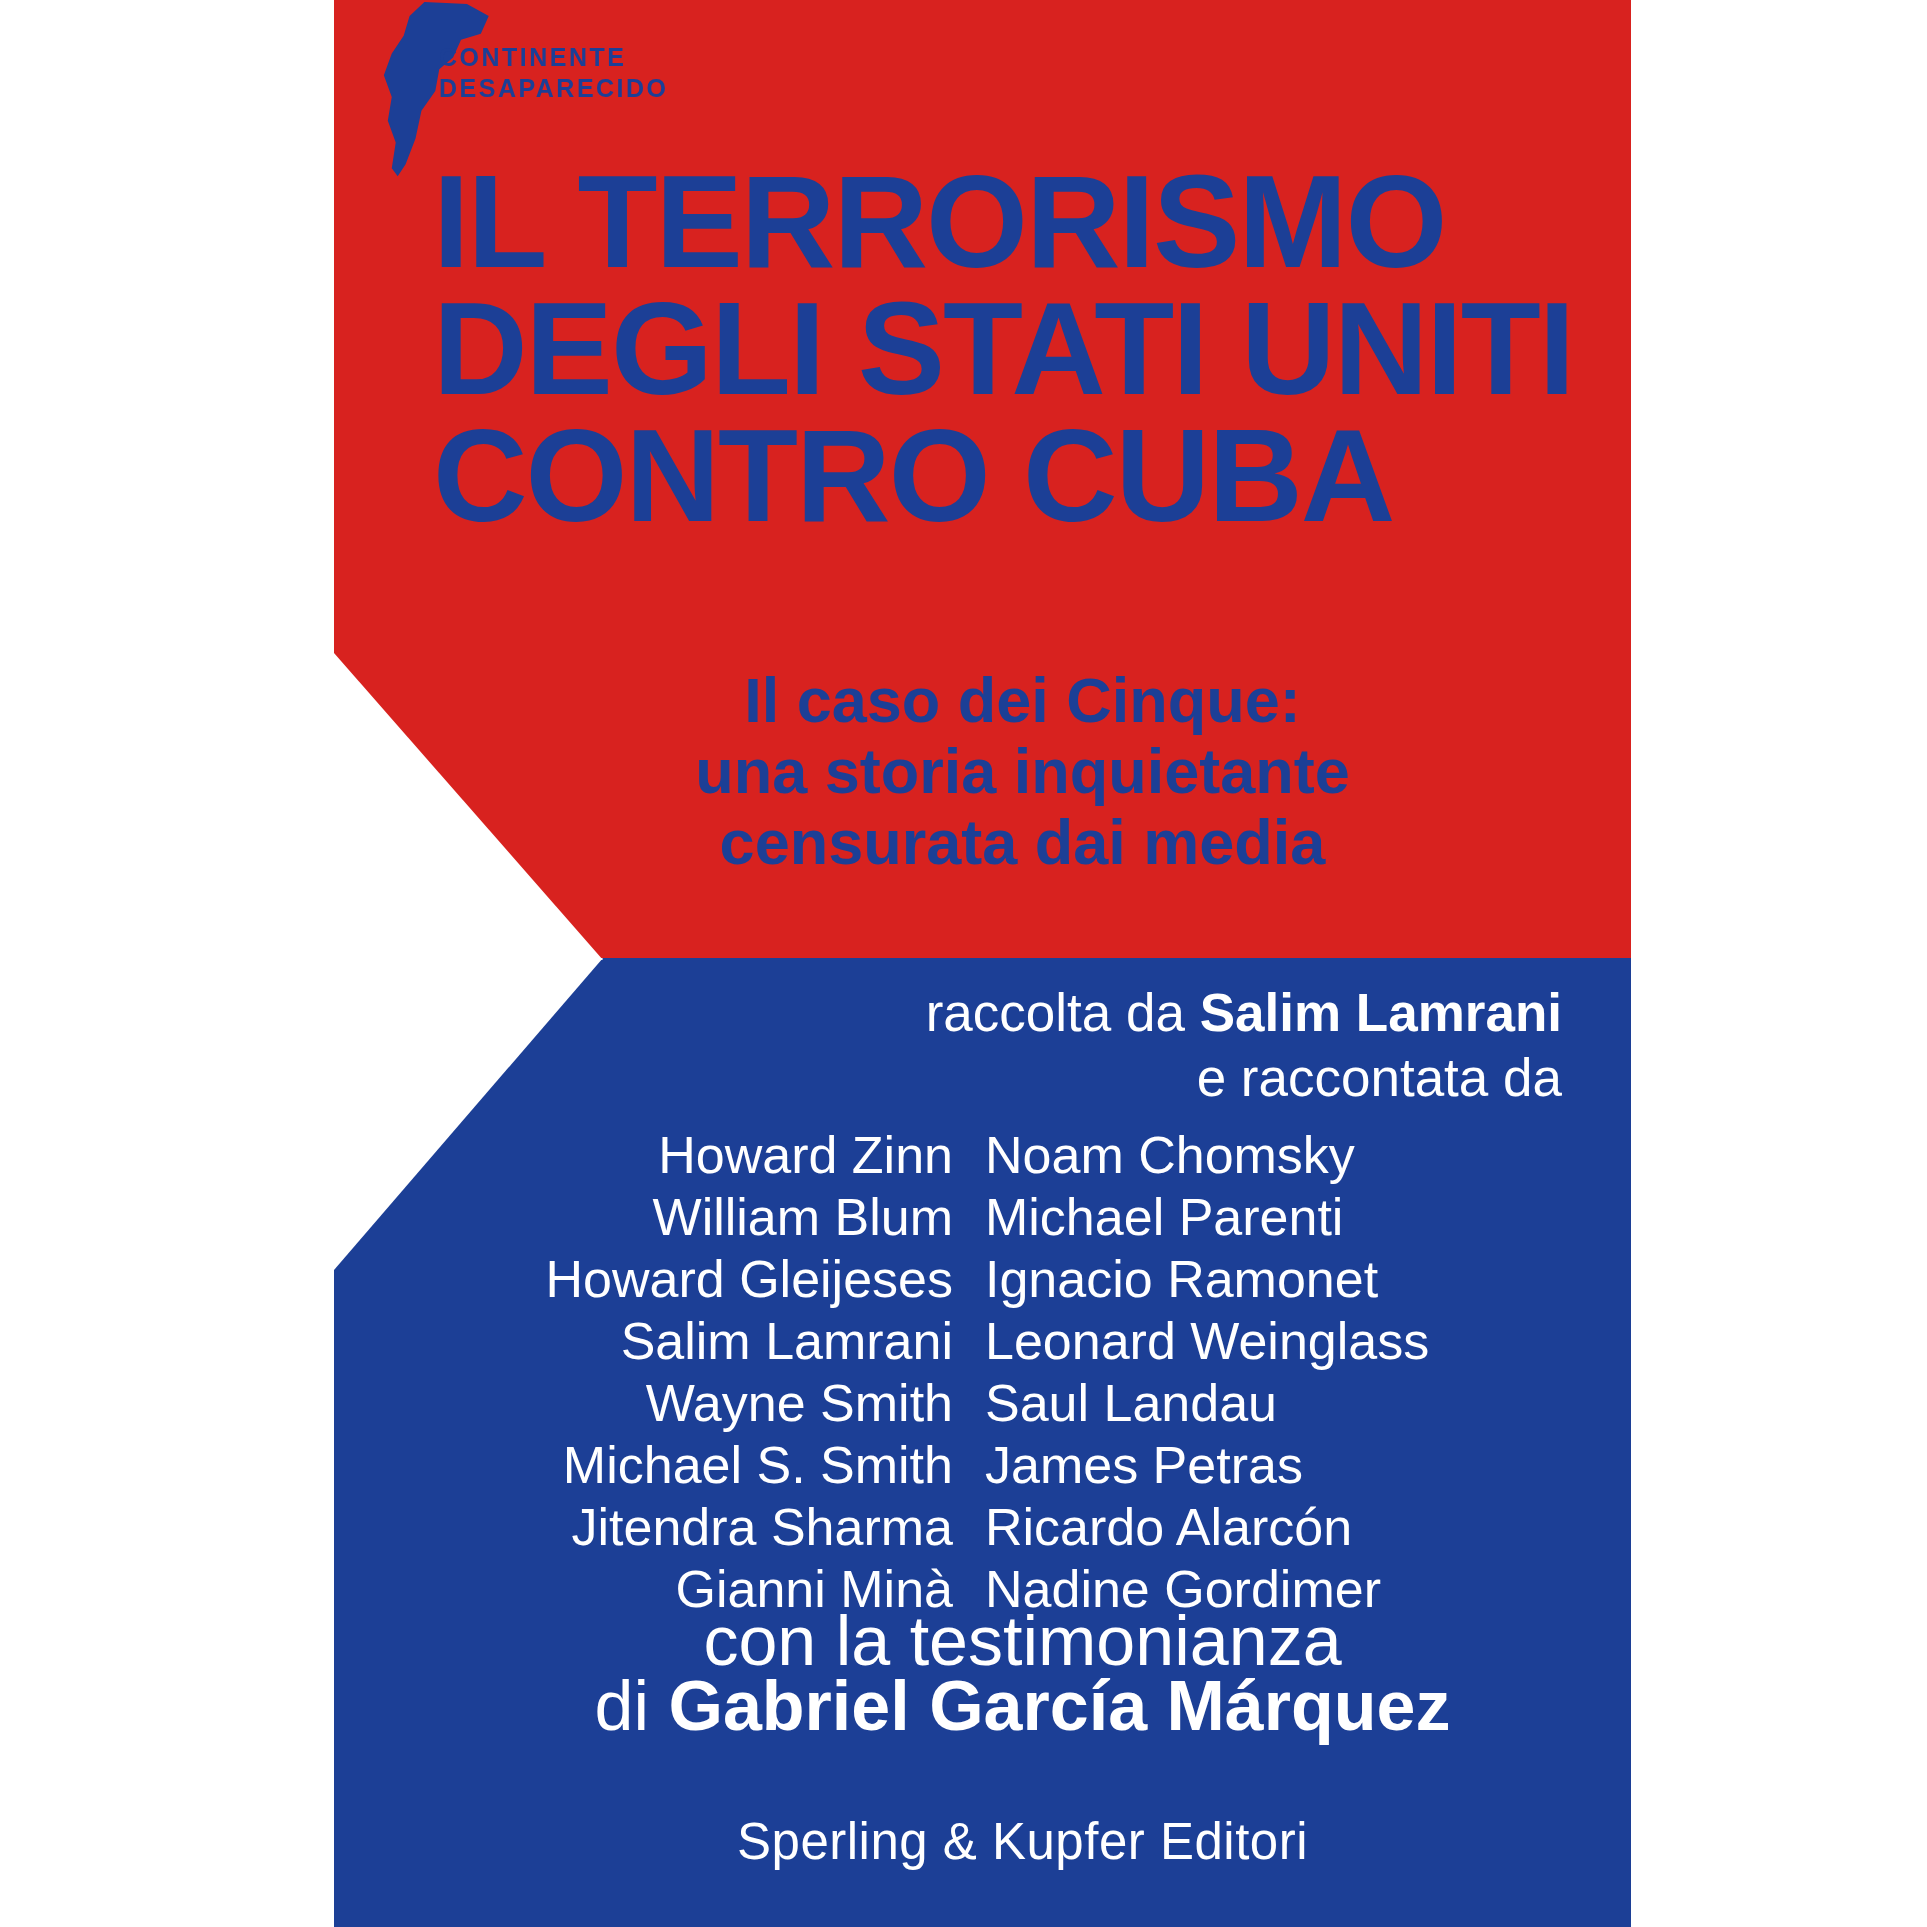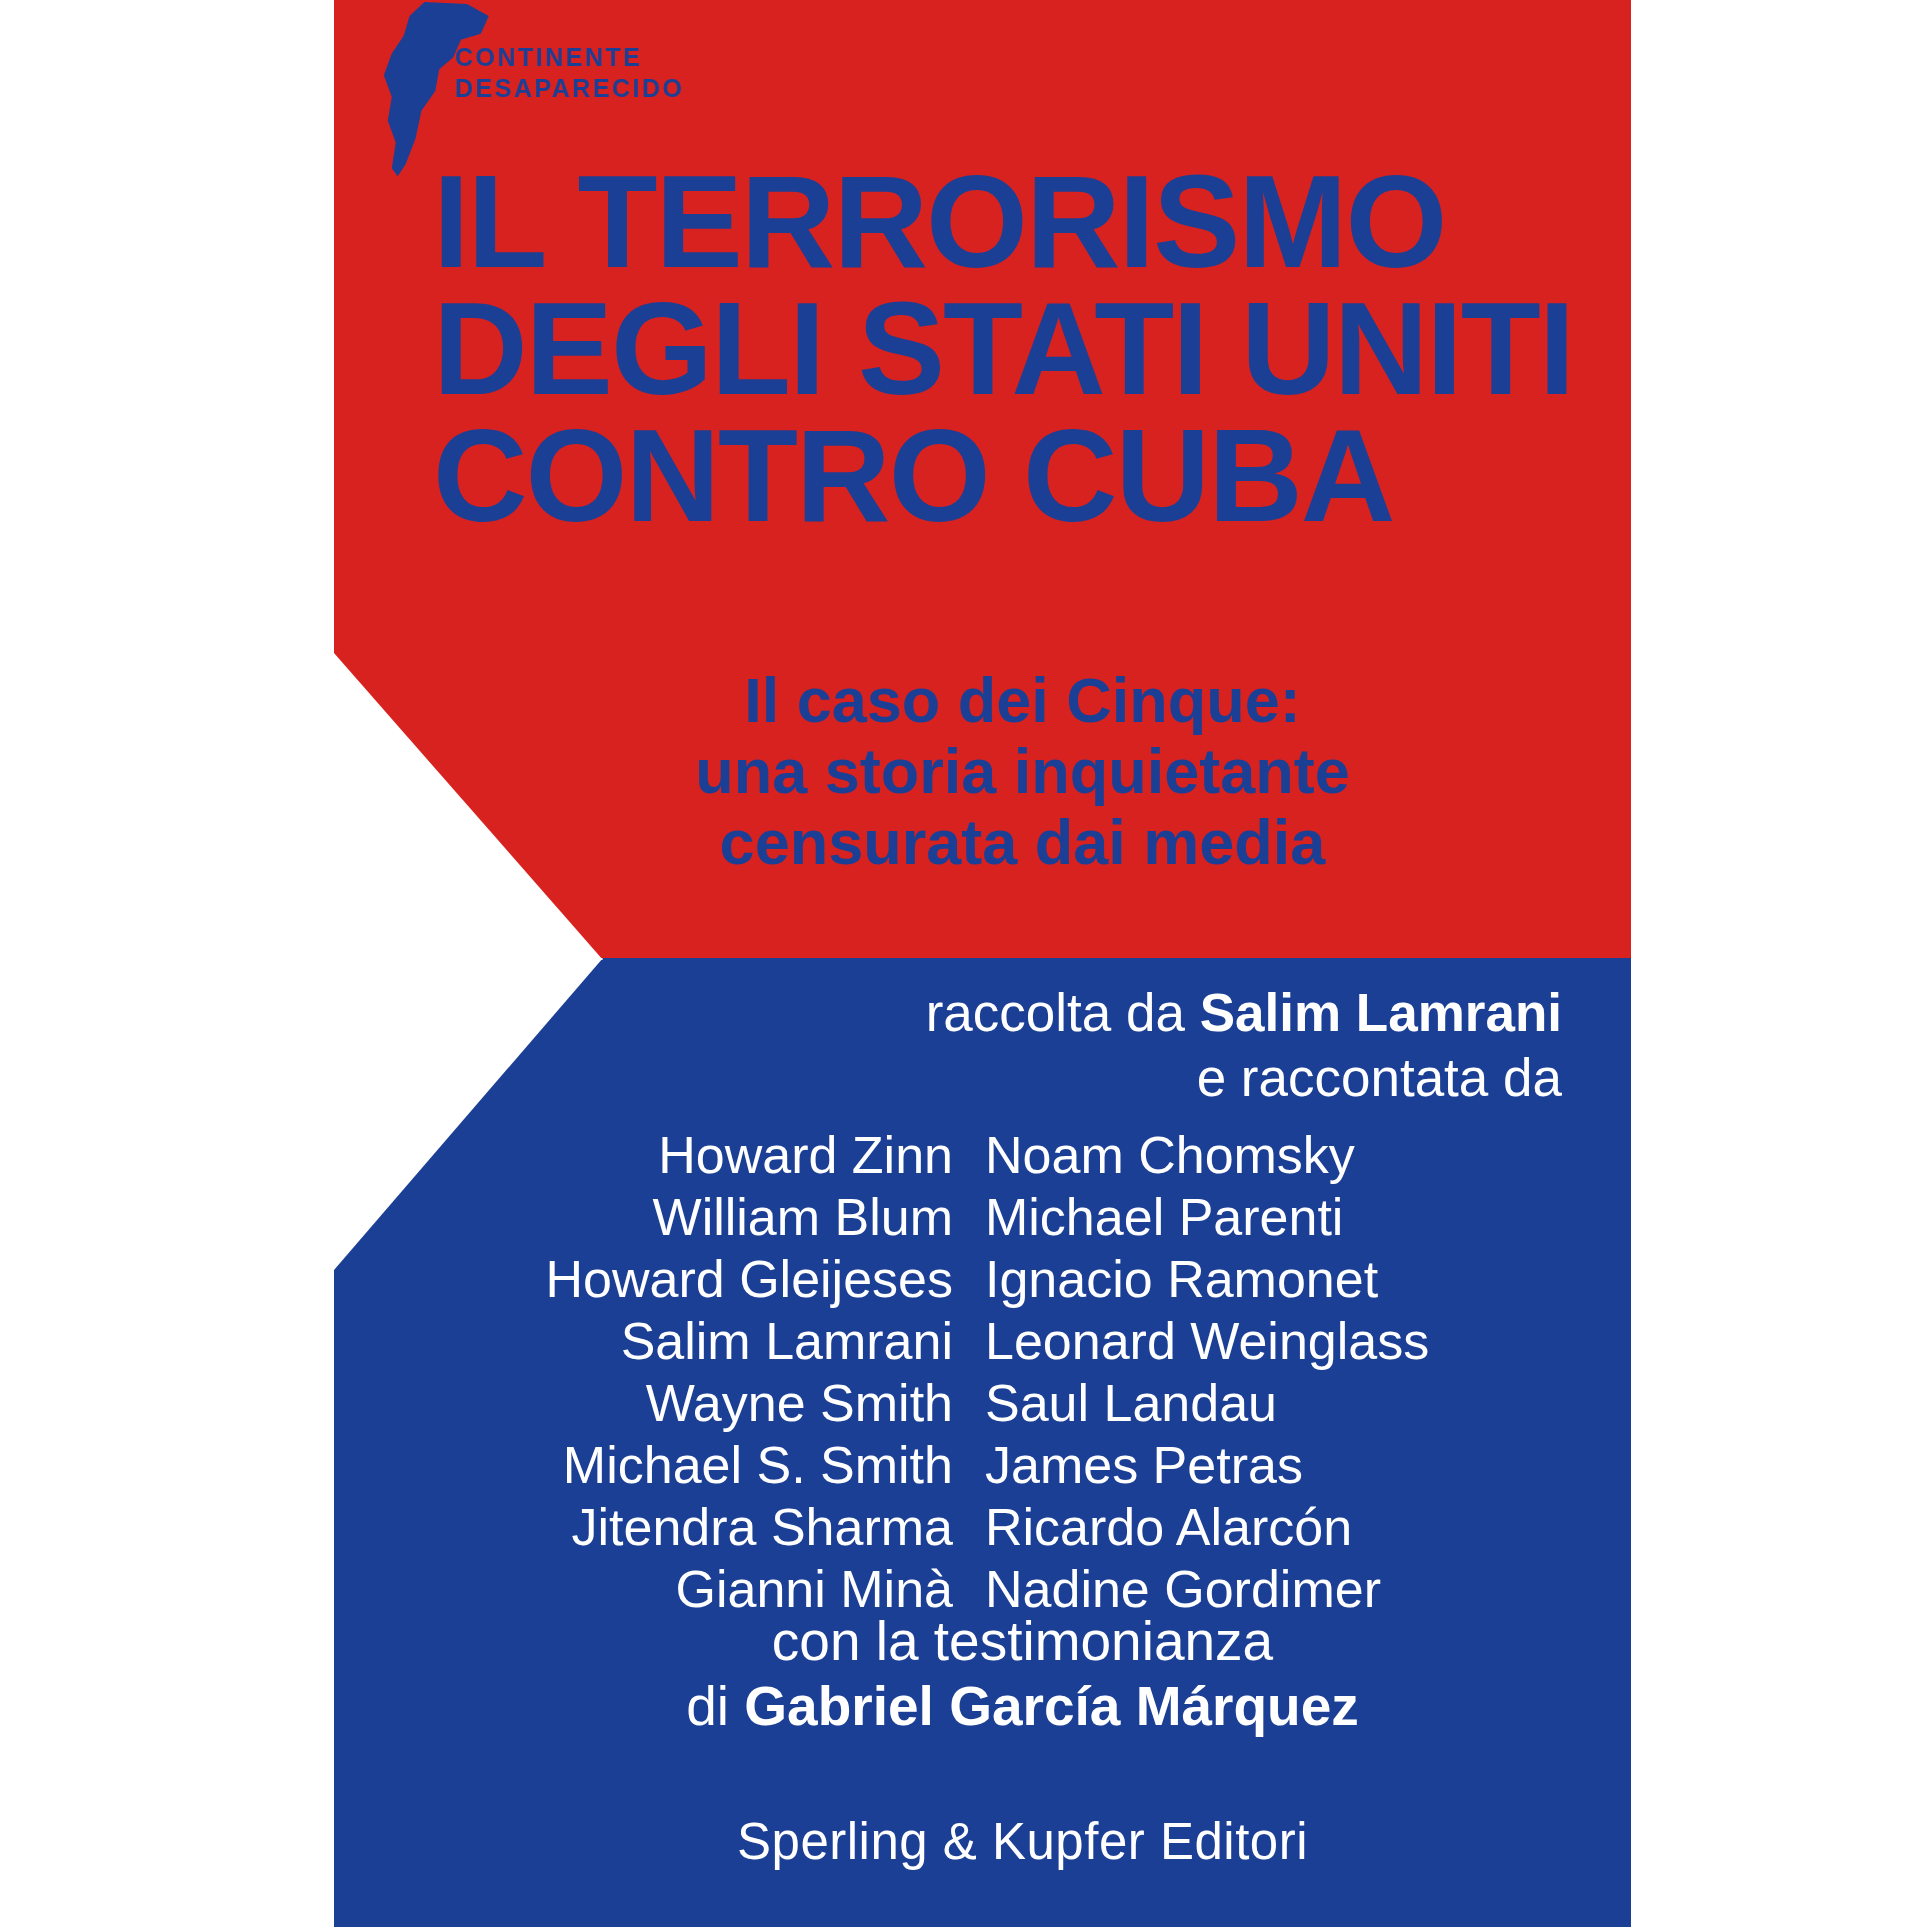--- a/index.html
+++ b/index.html
@@ -79,21 +79,20 @@
     position: absolute;
     left: 69px;
     top: 42px;
     width: 248px;
     color: #1c3f96;
     font-size: 25px;
     font-weight: bold;
     letter-spacing: 2.5px;
     line-height: 31px;
     text-align: left;
-    margin-left: 16px;
   }
 
   
   .title-block {
     position: absolute;
     left: 99px;
     top: 158px;
     width: 1119px;
     text-align: left;
     color: #1c3f96;
@@ -163,21 +162,21 @@
   }
 
   
   .testimony {
     position: absolute;
     left: 149px;
     top: 1609px;
     width: 1079px;
     text-align: center;
     color: #ffffff;
-    font-size: 55px;
+    font-size: 70px;
     line-height: 65px;
   }
   .testimony .strong { font-weight: bold; }
 
   
   .publisher {
     position: absolute;
     left: 149px;
     top: 1812px;
     width: 1079px;

